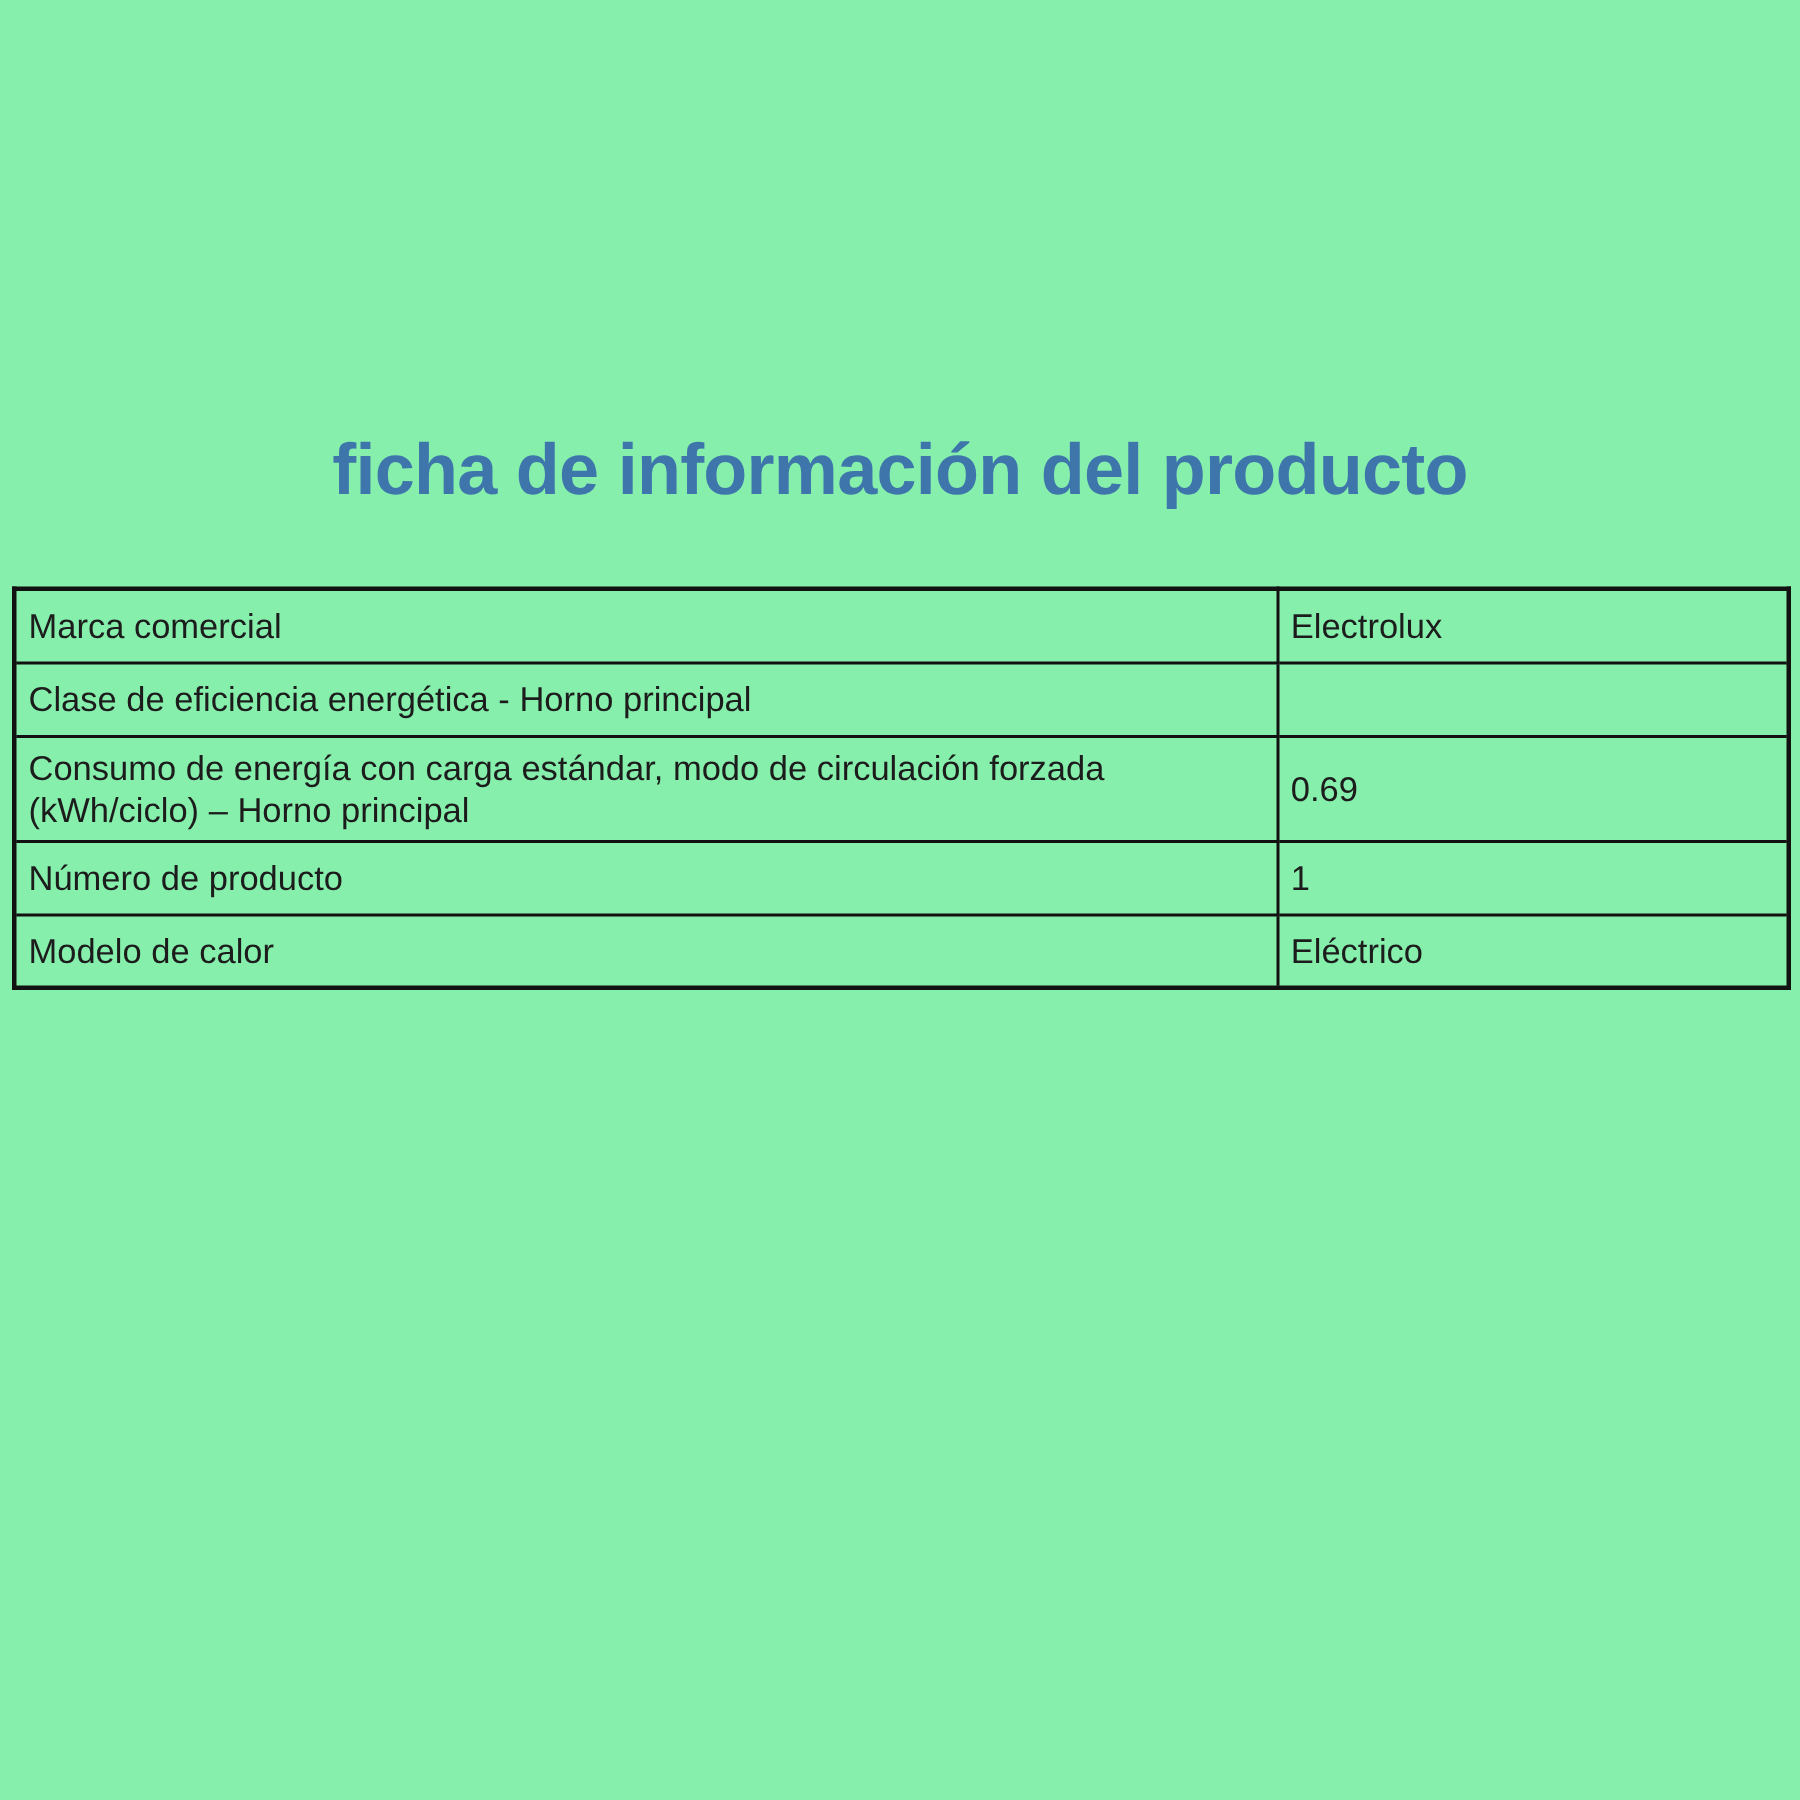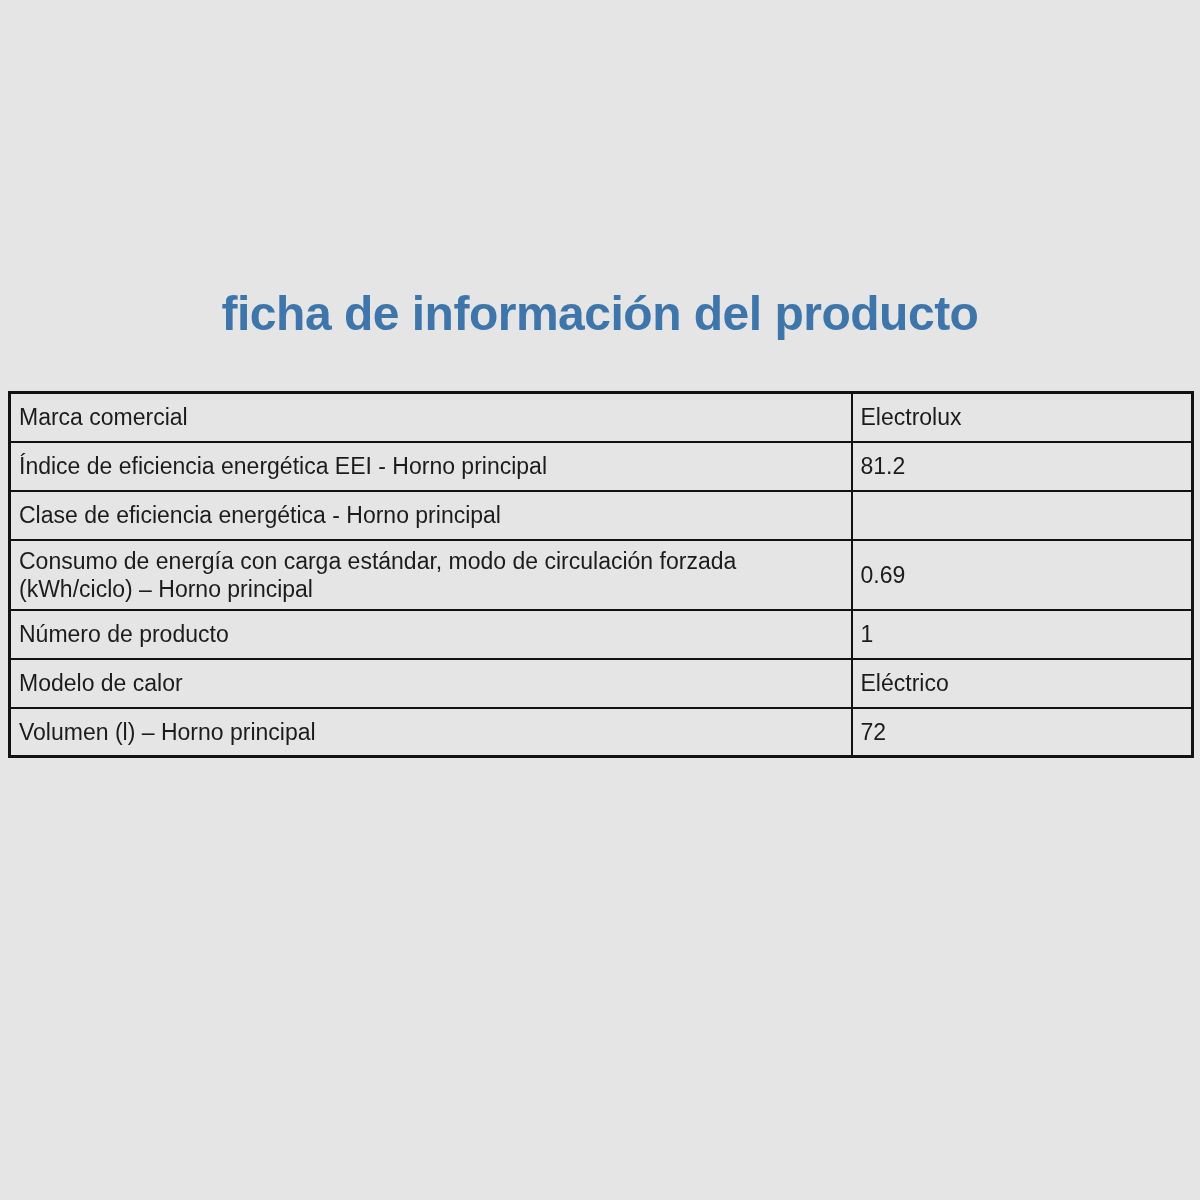--- a/index.html
+++ b/index.html
@@ -5,21 +5,21 @@
   * { box-sizing: border-box; }
   html, body {
     margin: 0;
     padding: 0;
     background: #ffffff;
   }
   .page {
     position: relative;
     width: 1200px;
     height: 1200px;
-    background: #e5e5e5;
+    background: #86efac;
     font-family: "Liberation Sans", sans-serif;
     overflow: hidden;
   }
   .title {
     position: absolute;
     top: 286px;
     left: 0;
     width: 100%;
     text-align: center;
     font-size: 48px;
@@ -59,38 +59,30 @@
     <colgroup>
       <col class="col-label">
       <col class="col-value">
     </colgroup>
     <tbody id="table-body">
         <tr>
           <td>Marca comercial</td>
           <td>Electrolux</td>
         </tr>
         <tr>
-          <td>Índice de eficiencia energética EEI - Horno principal</td>
-          <td>81.2</td>
-        </tr>
-        <tr>
           <td>Clase de eficiencia energética - Horno principal</td>
           <td></td>
         </tr>
         <tr>
           <td>Consumo de energía con carga estándar, modo de circulación forzada (kWh/ciclo) – Horno principal</td>
           <td>0.69</td>
         </tr>
         <tr>
           <td>Número de producto</td>
           <td>1</td>
         </tr>
         <tr>
           <td>Modelo de calor</td>
           <td>Eléctrico</td>
         </tr>
-        <tr>
-          <td>Volumen (l) – Horno principal</td>
-          <td>72</td>
-        </tr>
       </tbody>
   </table>
 </div>
 
 </body></html>

